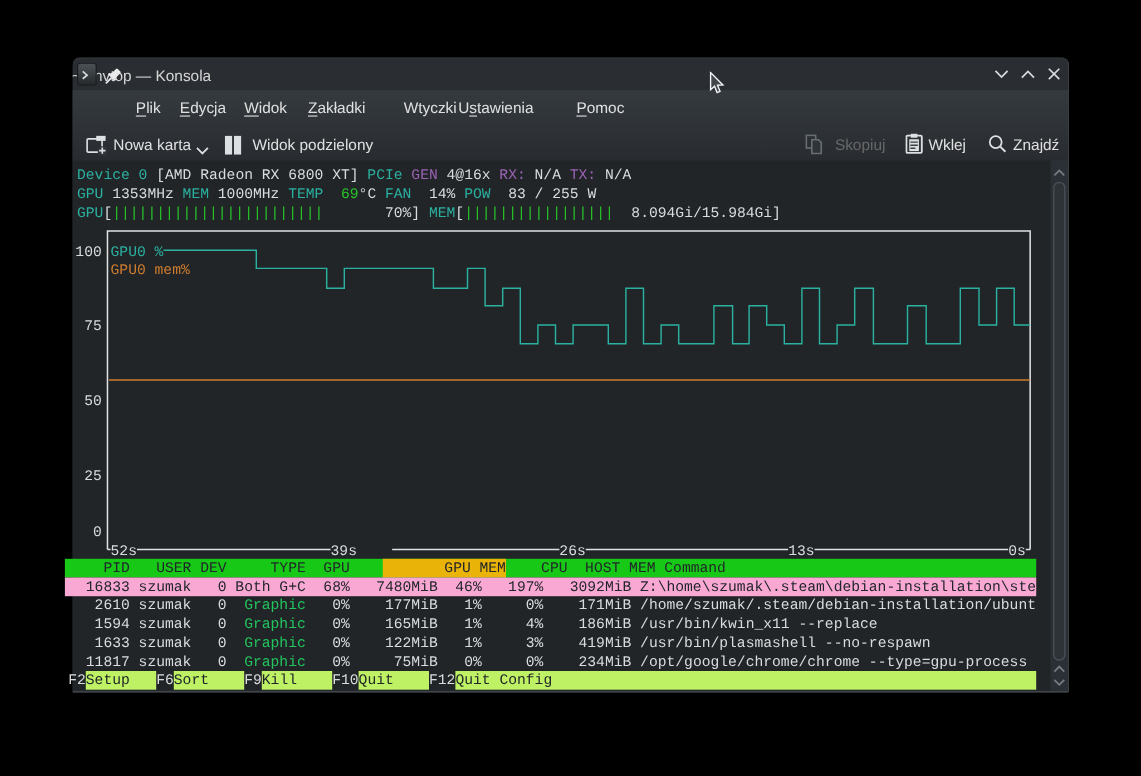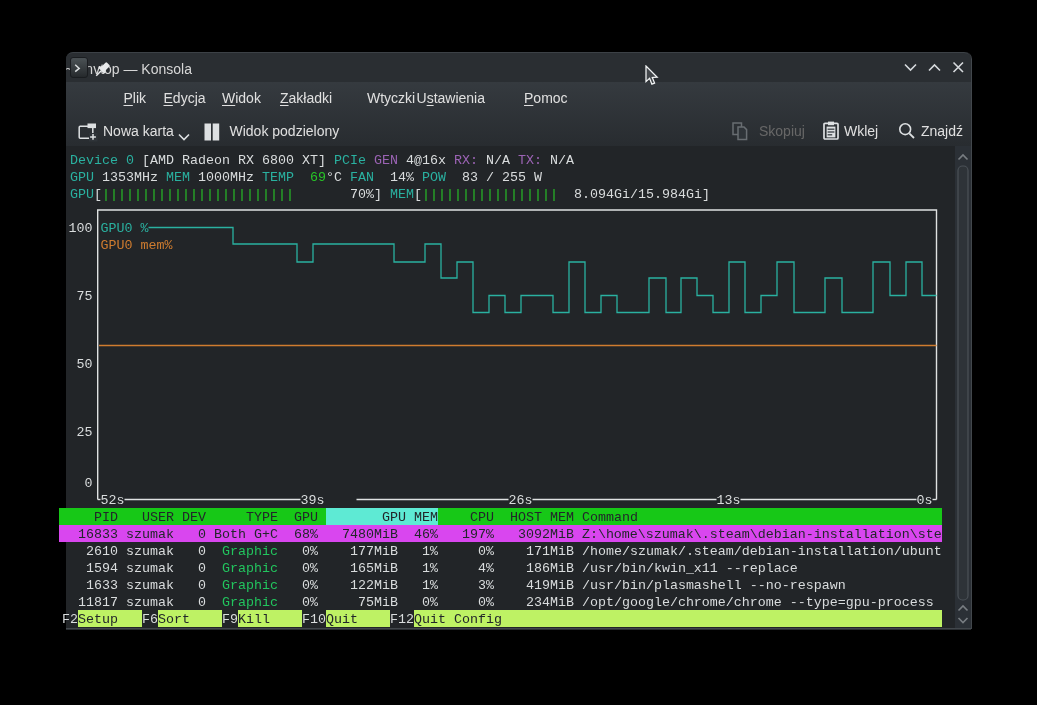--- a/index.html
+++ b/index.html
@@ -14,22 +14,22 @@
 .mi { position:absolute; top:89.5px; font:14px "Liberation Sans",sans-serif; color:#dde0e2; filter:grayscale(1);margin-left:48px; }
 .mi u { text-decoration-thickness:1px; text-underline-offset:2px; }
 .tbt { position:absolute; top:123px; font:14px "Liberation Sans",sans-serif; color:#dde0e2; filter:grayscale(1); }
 .tbt.dis { color:#63686d; }
 .trow { position:absolute; left:59px; width:883px; height:17px; white-space:pre;
   font:13.333px/19px "Liberation Mono",monospace; color:#d9dcdd; padding-left:3px; }
 .trow i { font-style:normal; }
 i.t { color:#2ab1a0; } i.g { color:#27c427; } i.p { color:#9b63b4; }
 i.o { color:#22c55e; } i.w { color:#d9dcdd; }
 .hdr { background:#17c817; color:#22262a; }
-.hdr .sort { background:#5eead4; display:inline-block; height:17px; vertical-align:top; }
-.sel { background:#d946ef; color:#22262a; }
+.hdr .sort { background:#eab308; display:inline-block; height:17px; vertical-align:top;margin-left:22px; }
+.sel { background:#f9a8d4; color:#22262a; }
 i.fb { background:#bef264; color:#22262a; display:inline-block; height:17px; vertical-align:top; }
 .ov { position:absolute; left:0; top:0; }
 </style></head>
 <body>
 <div id="win"></div>
 <div class="abs" style="left:65.5px;top:51.5px;width:906px;height:577.5px;border-right:1px solid #42474c;border-bottom:1px solid #42474c;border-radius:7px 7px 0 0"></div>
 <div id="menubar"></div>
 <div id="term"></div>
 <div id="title">~ : nvtop — Konsola</div>
 

